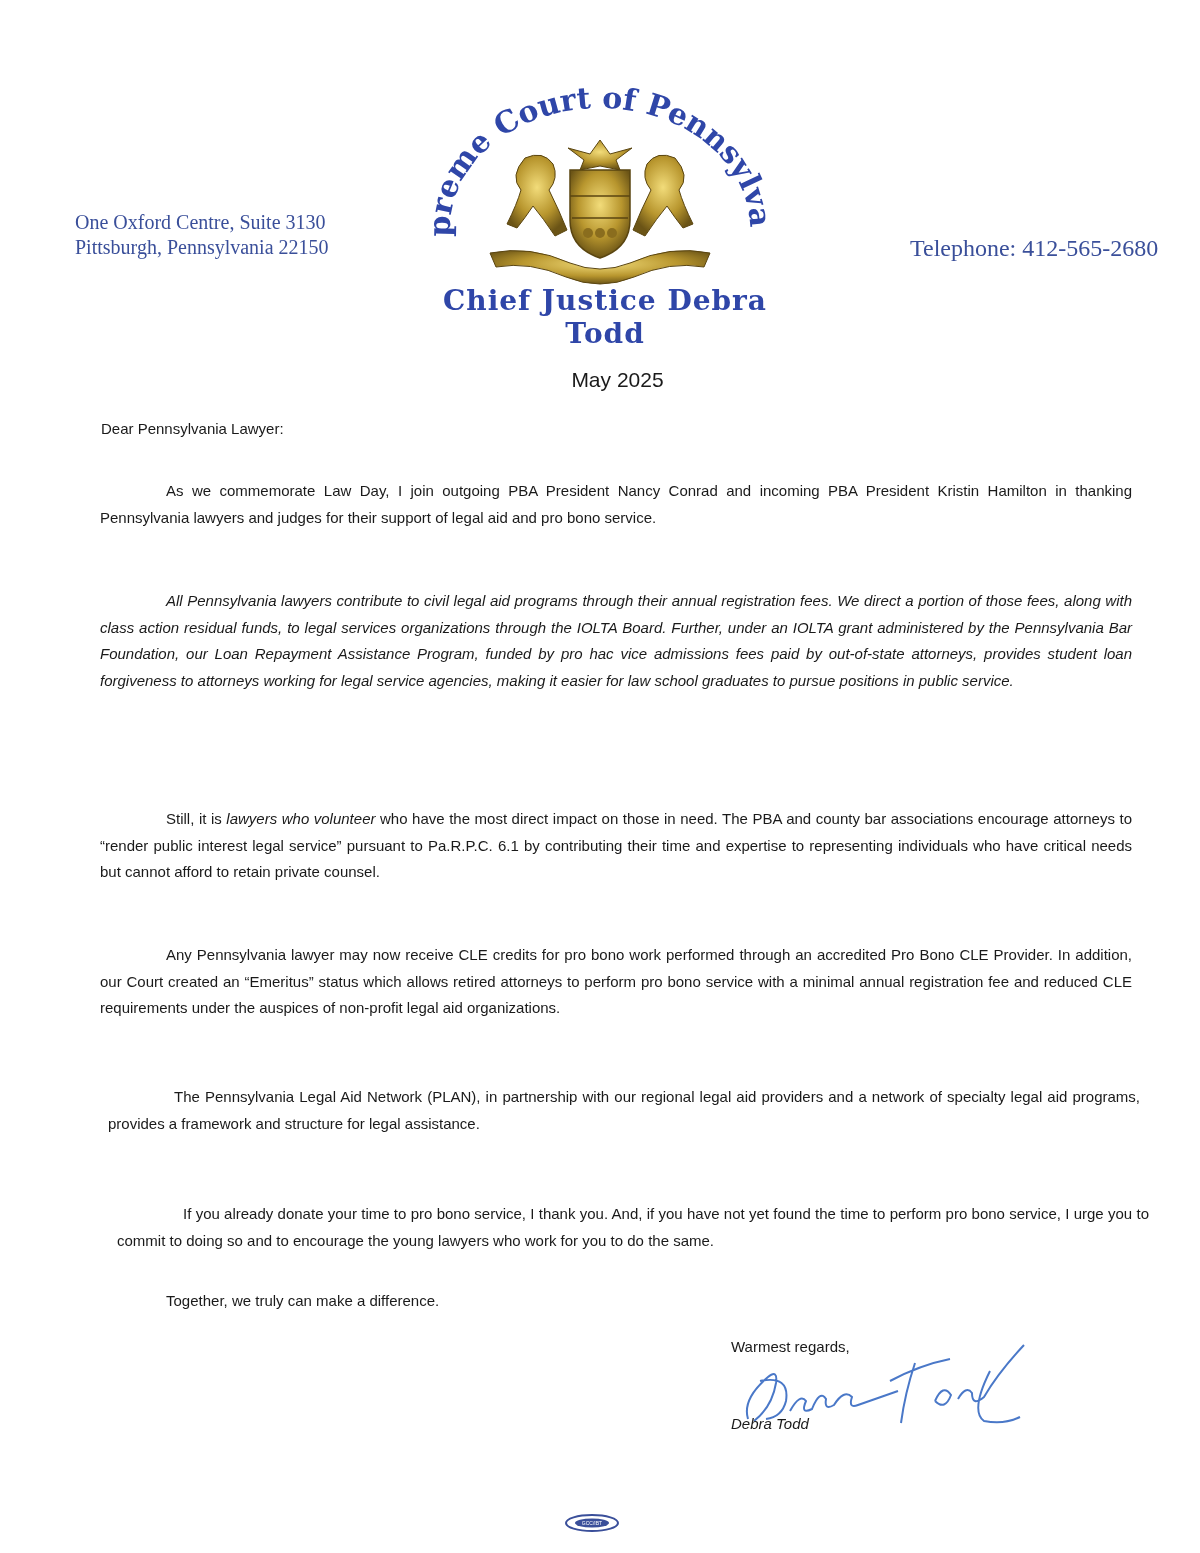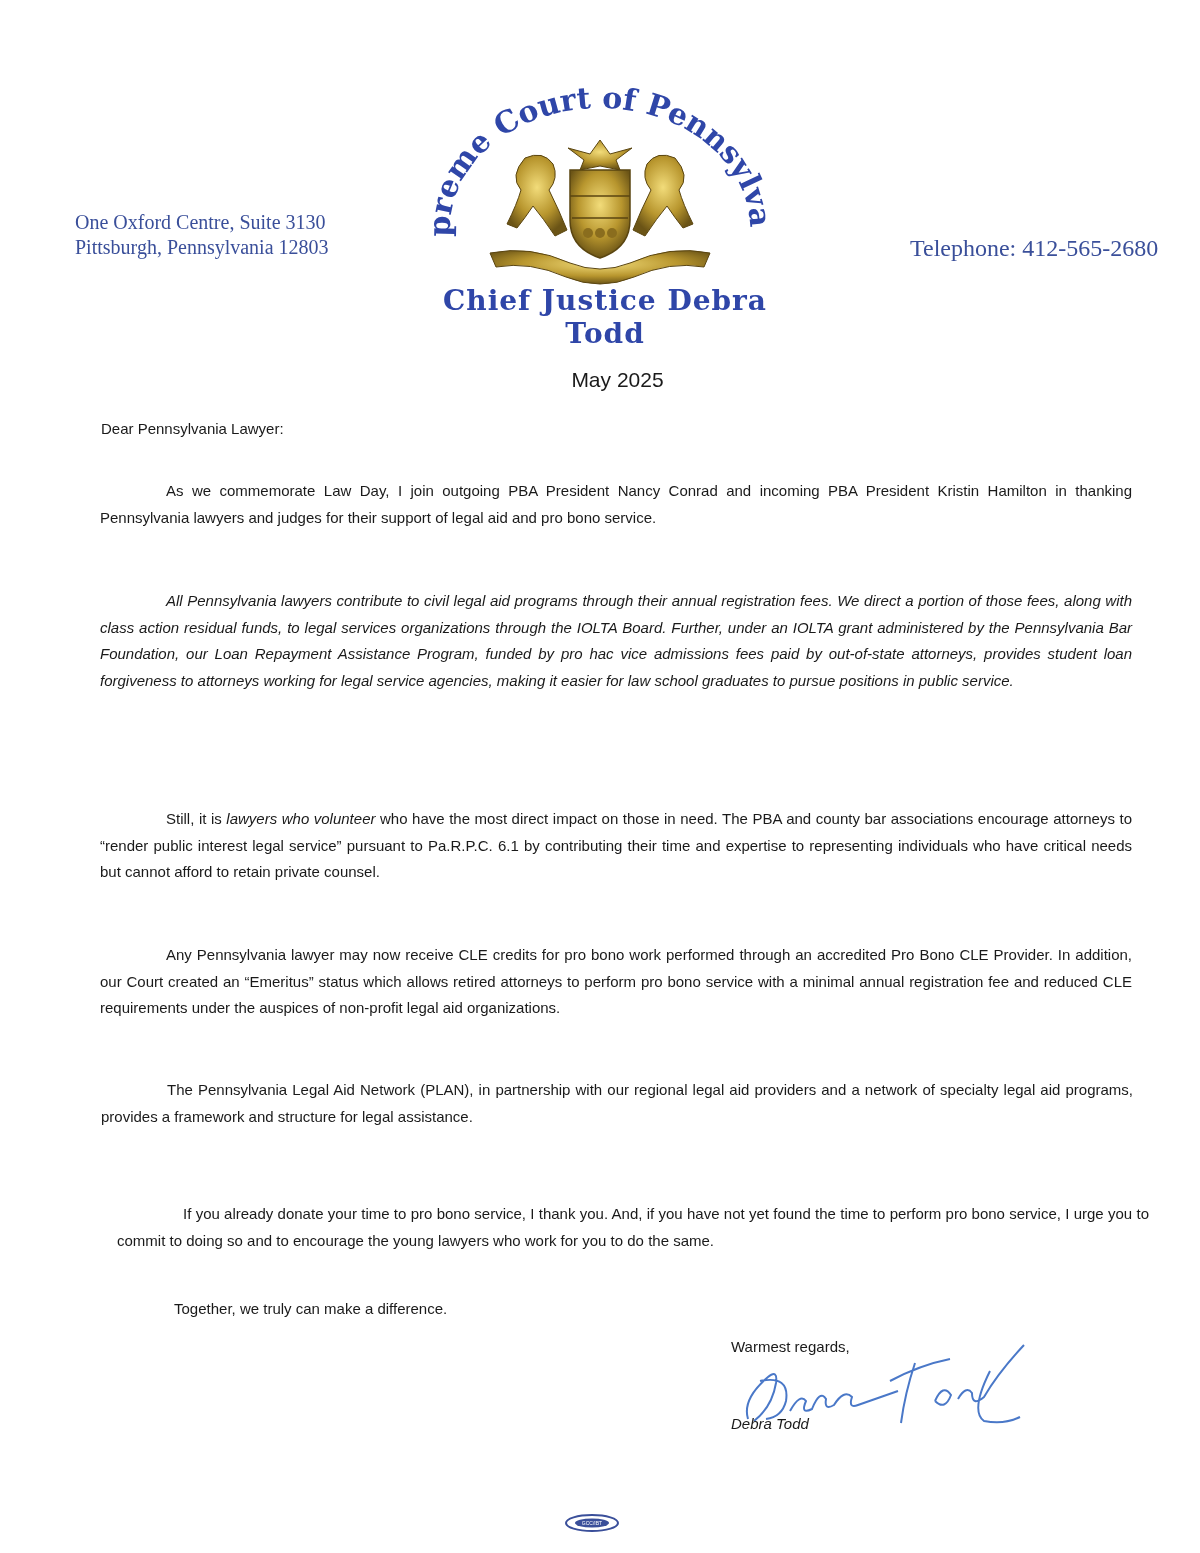--- a/index.html
+++ b/index.html
@@ -36,21 +36,21 @@
   .union { position: absolute; left: 552px; top: 1497px; width: 80px; height: 20px; }
   em { font-style: italic; }
 </style>
 </head>
 <body>
 
 <div class="page">
 
   <div class="addr">
     <div>One Oxford Centre, Suite 3130</div>
-    <div>Pittsburgh, Pennsylvania 12803</div>
+    <div>Pittsburgh, Pennsylvania 22150</div>
   </div>
 
   <div class="tel">Telephone: 412-565-2680</div>
 
   <div class="seal">
     <svg viewBox="0 0 360 250">
       <defs>
         <path id="arc" d="M 30 150 A 150 120 0 0 1 330 150"></path>
         <radialGradient id="gold" cx="50%" cy="40%" r="60%">
           <stop offset="0%" stop-color="#f2dc7a"></stop>
@@ -80,23 +80,23 @@
 
   <div class="justice">Chief Justice Debra Todd</div>
 
   <div class="body-text date">May 2025</div>
   <div class="body-text salutation">Dear Pennsylvania Lawyer:</div>
 
   <p class="body-text para p1" style="margin:0">As we commemorate Law Day, I join outgoing PBA President Nancy Conrad and incoming PBA President Kristin Hamilton in thanking Pennsylvania lawyers and judges for their support of legal aid and pro bono service.</p>
   <p class="body-text para p2" style="margin:0">All Pennsylvania lawyers contribute to civil legal aid programs through their annual registration fees.  We direct a portion of those fees, along with class action residual funds, to legal services organizations through the IOLTA Board.  Further, under an IOLTA grant administered by the Pennsylvania Bar Foundation, our Loan Repayment Assistance Program, funded by pro hac vice admissions fees paid by out-of-state attorneys, provides student loan forgiveness to attorneys working for legal service agencies, making it easier for law school graduates to pursue positions in public service.</p>
   <p class="body-text para p3" style="margin:0"><span>Still, it is </span><em>lawyers who volunteer</em><span> who have the most direct impact on those in need.  The PBA and county bar associations encourage attorneys to “render public interest legal service” pursuant to Pa.R.P.C. 6.1 by contributing their time and expertise to representing individuals who have critical needs but cannot afford to retain private counsel.</span></p>
   <p class="body-text para p4" style="margin:0">Any Pennsylvania lawyer may now receive CLE credits for pro bono work performed through an accredited Pro Bono CLE Provider.  In addition, our Court created an “Emeritus” status which allows retired attorneys to perform pro bono service with a minimal annual registration fee and reduced CLE requirements under the auspices of non-profit legal aid organizations.</p>
-  <p class="body-text para p5" style="margin:1px">The Pennsylvania Legal Aid Network (PLAN), in partnership with our regional legal aid providers and a network of specialty legal aid programs, provides a framework and structure for legal assistance.</p>
+  <p class="body-text para p5" style="margin:8px">The Pennsylvania Legal Aid Network (PLAN), in partnership with our regional legal aid providers and a network of specialty legal aid programs, provides a framework and structure for legal assistance.</p>
   <p class="body-text para p6" style="margin:17px">If you already donate your time to pro bono service, I thank you.  And, if you have not yet found the time to perform pro bono service, I urge you to commit to doing so and to encourage the young lawyers who work for you to do the same.</p>
-  <p class="body-text para p7" style="margin:8px">Together, we truly can make a difference.</p>
+  <p class="body-text para p7" style="margin:0">Together, we truly can make a difference.</p>
 
   <div class="body-text closing">Warmest regards,</div>
 
   <svg class="signature" viewBox="0 0 310 90">
     <path d="M18 78 q-6 -20 20 -42 q10 -8 8 6 q-4 24 -22 38 M30 40 q30 -6 26 20 q-4 16 -20 18" fill="none" stroke="#4a78c8" stroke-width="2"></path>
     <path d="M60 70 q10 -18 16 -10 q-6 14 6 8 q8 -20 14 -10 q-2 12 8 6 q10 -16 18 -8 q-4 12 6 8 l40 -14" fill="none" stroke="#4a78c8" stroke-width="2"></path>
     <path d="M160 40 q30 -16 60 -22 M185 22 q-10 30 -14 60" fill="none" stroke="#4a78c8" stroke-width="2"></path>
     <path d="M205 60 q8 -18 16 -6 q-6 16 -16 6 M228 58 q8 -14 14 -6 q0 14 12 4 q14 -24 40 -52 M260 30 q-20 40 -6 50 q20 4 36 -4" fill="none" stroke="#4a78c8" stroke-width="2"></path>
   </svg>
 

